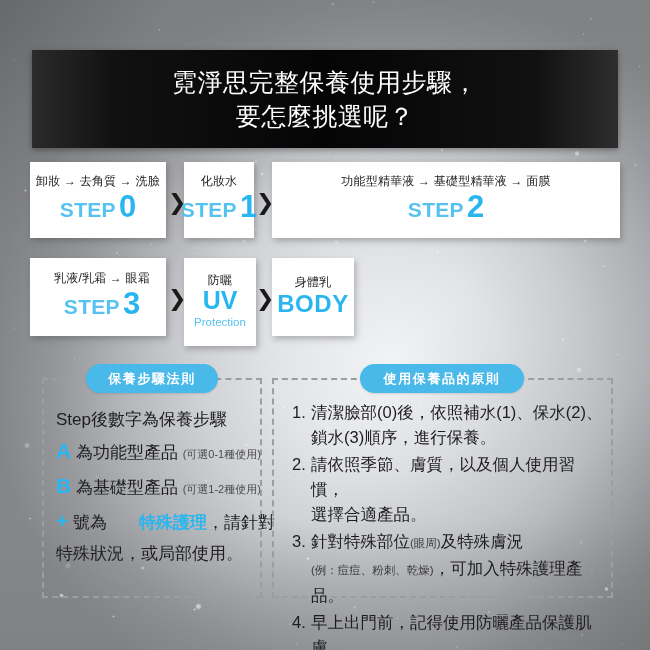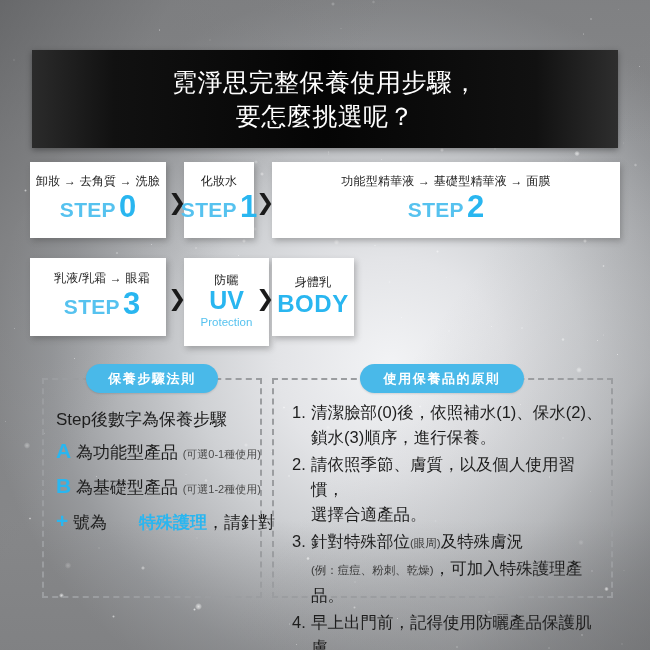--- a/index.html
+++ b/index.html
@@ -294,21 +294,21 @@
   <div class="card" style="left:30px;top:258px;width:136px;height:78px;padding-left:8px;">
     <div class="top">乳液/乳霜 → 眼霜</div>
     <div class="mid">
       <span class="step-word">STEP</span>
       <span class="step-num">3</span>
     </div>
   </div>
 
   <div class="chev" style="left:168px;top:288px;">❯</div>
 
-  <div class="card" style="left:184px;top:258px;width:85px;height:88px;">
+  <div class="card" style="left:184px;top:258px;width:72px;height:88px;">
     <div class="top">防曬</div>
     <div class="uv-big">UV</div>
     <div class="uv-sub">Protection</div>
   </div>
 
   <div class="chev" style="left:256px;top:288px;">❯</div>
 
   <div class="card" style="left:272px;top:258px;width:82px;height:78px;">
     <div class="top">身體乳</div>
     <div class="body-big">BODY</div>
@@ -326,20 +326,21 @@
     </div>
     <div class="lp-line">
       <span class="lp-letter">B</span>
       <span>為基礎型產品</span>
       <span class="lp-note">(可選1-2種使用)</span>
     </div>
     <div class="lp-line">
       <span class="lp-letter">+</span>
       <span>號為</span><span class="hl">特殊護理</span><span>，請針對</span>
     </div>
+    <div class="lp-line">特殊狀況，或局部使用。</div>
   </div>
 
   <div class="panel" style="left:272px;top:378px;width:341px;height:220px;"></div>
   <div class="pill" style="left:360px;top:364px;width:164px;">使用保養品的原則</div>
 
   <div class="rp-body">
 
     <div class="rp-item">
       <div class="rp-no">1.</div>
       <div class="rp-tx">

